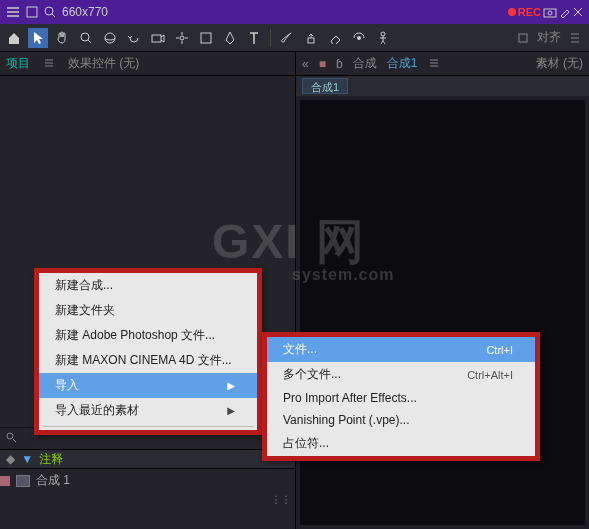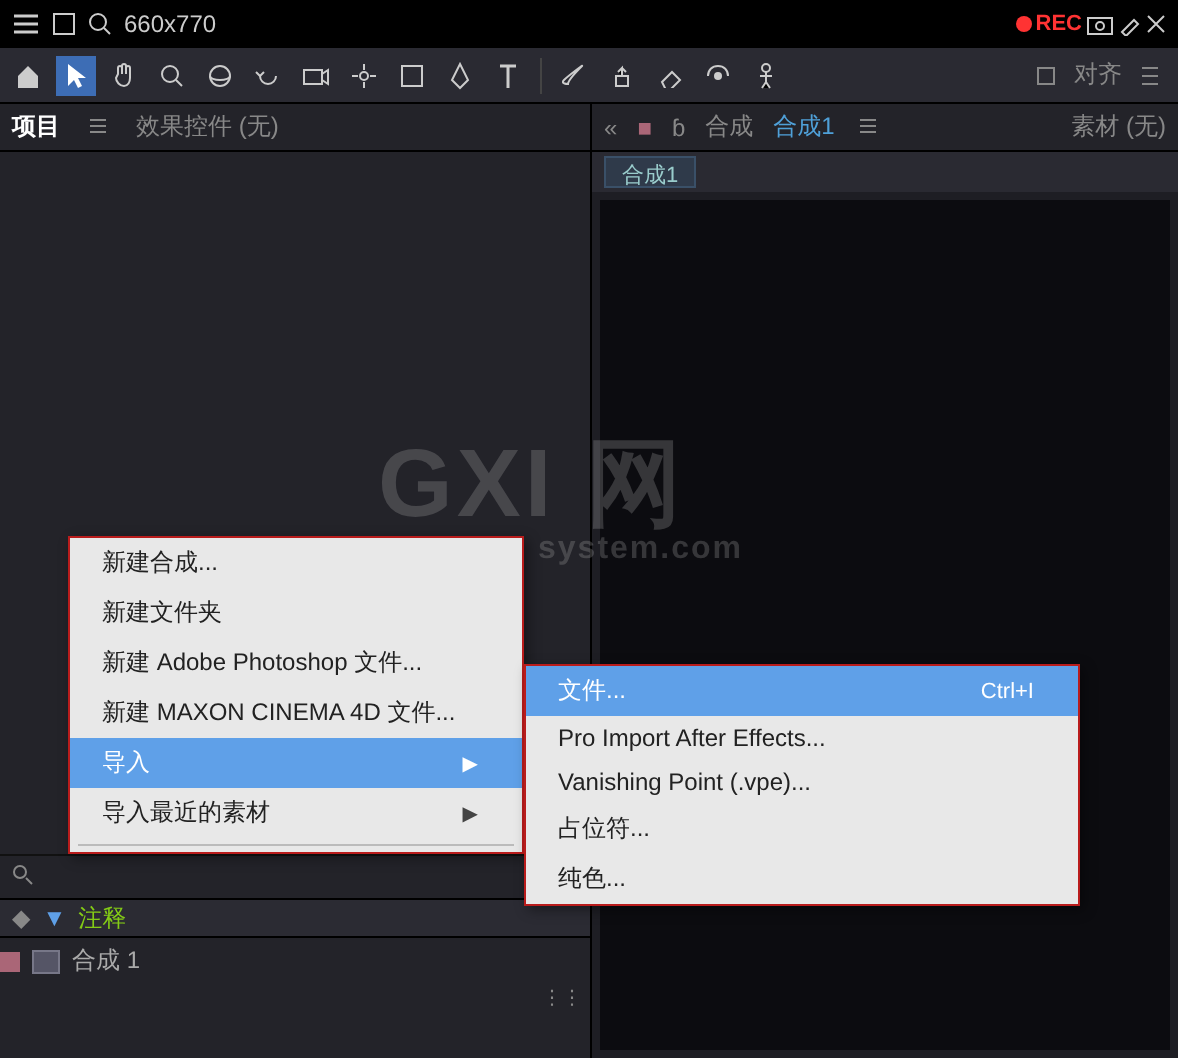--- a/index.html
+++ b/index.html
@@ -1,38 +1,38 @@
 <!DOCTYPE html>
 <html><head>
 <meta charset="utf-8">
 <style>
 * { margin: 0; padding: 0; box-sizing: border-box; font-family: "Microsoft YaHei", Arial, sans-serif; }
 body { width: 589px; height: 529px; background: #1e1e24; color: #aaa; font-size: 12px; overflow: hidden; position: relative; }
 
-.titlebar { height: 24px; background: #000000; display: flex; align-items: center; padding: 0 6px; gap: 8px; }
+.titlebar { height: 24px; background: #4c1d95; display: flex; align-items: center; padding: 0 6px; gap: 8px; }
 .titlebar .left { display: flex; align-items: center; gap: 6px; }
 .titlebar .right { margin-left: auto; display: flex; align-items: center; gap: 2px; }
 .menu-icon { display: inline-flex; cursor: pointer; }
 .search-dim { color: #ccc; font-size: 12px; }
 .rec-dot { width: 8px; height: 8px; background: #f33; border-radius: 50%; display: inline-block; }
 .rec-text { color: #f33; font-weight: bold; font-size: 11px; }
 
 .toolbar { height: 28px; background: #2a2a32; display: flex; align-items: center; padding: 0 4px; gap: 4px; border-bottom: 1px solid #000; }
 .tool-btn { width: 20px; height: 20px; display: inline-flex; align-items: center; justify-content: center; cursor: pointer; color: #ccc; }
 .tool-btn.sel { background: #3d6db5; }
 .tool-sep { width: 1px; height: 18px; background: #444; margin: 0 2px; }
 .tool-right { margin-left: auto; display: flex; align-items: center; gap: 4px; }
 
 .main { display: flex; height: calc(100% - 52px); }
 .left-pane { width: 296px; display: flex; flex-direction: column; border-right: 1px solid #000; }
 .right-pane { flex: 1; display: flex; flex-direction: column; }
 
 .panel-tabs { height: 24px; background: #232329; display: flex; align-items: center; padding: 0 6px; gap: 12px; border-bottom: 1px solid #000; }
 .panel-tab { color: #888; cursor: pointer; }
-.panel-tab.active { color: #ffffff; font-weight: bold; }
+.panel-tab.active { color: #14b8a6; }
 .panel-menu { width: 12px; height: 12px; margin-left: 2px; display:inline-flex; }
 
 .proj-body { flex: 1; background: #232329; position: relative; }
 .proj-search { position: absolute; bottom: 0; left: 0; right: 0; height: 22px; display: flex; align-items: center; padding: 0 6px; border-top: 1px solid #111; }
 .proj-search input { background: transparent; border: none; color: #aaa; width: 100px; outline: none; font-size: 11px; }
 
 .proj-cols { height: 20px; background: #2b2b33; display: flex; align-items: center; padding: 0 6px; border-top: 1px solid #000; border-bottom: 1px solid #000; gap: 6px; }
 .proj-cols .col-name { flex: 1; color: #ccc; }
 .proj-cols .col-sort { color: #5fa0e8; }
 .proj-items { background: #232329; height: 60px; }
@@ -41,32 +41,32 @@
 .proj-item .comp-icon { width: 14px; height: 12px; background: #556; border: 1px solid #778; }
 .proj-bottom-icons { position: absolute; right: 4px; bottom: 24px; display: flex; gap: 4px; }
 
 .viewer-tabs { height: 24px; background: #232329; display: flex; align-items: center; padding: 0 6px; gap: 10px; border-bottom: 1px solid #000; }
 .viewer-tabs .crumb { color: #888; }
 .viewer-tabs .active-comp { color: #4fa0d8; }
 .viewer-subtab { height: 20px; background: #2a2a32; padding: 2px 6px; display: flex; }
 .viewer-subtab span { background: #2f3a4a; color: #9cc; padding: 1px 8px; border: 1px solid #3a5068; font-size: 11px; }
 .viewer-canvas { flex: 1; background: #0c0c10; margin: 4px; }
 
-.ctx-menu { position: absolute; background: #e8e8e8; border: 1px solid #b91c1c; color: #222; font-size: 12px; box-shadow: 2px 2px 6px rgba(0,0,0,0.4); }
+.ctx-menu { position: absolute; background: #e8e8e8; border: 5px solid #b91c1c; color: #222; font-size: 12px; box-shadow: 2px 2px 6px rgba(0,0,0,0.4); }
 .ctx-item { padding: 4px 22px 4px 16px; display: flex; justify-content: space-between; align-items: center; gap: 24px; cursor: default; white-space: nowrap; }
 .ctx-item.hl { background: #5fa0e8; color: #fff; }
 .ctx-item .arrow { font-size: 10px; color: #444; }
 .ctx-item.hl .arrow { color: #fff; }
 .ctx-sep { height: 1px; background: #bbb; margin: 3px 4px; }
 .ctx-shortcut { color: #555; font-size: 11px; }
 
 .ctx1 { left: 34px; top: 268px; width: 228px; }
 .ctx2 { left: 262px; top: 332px; width: 278px; }
 
-.watermark { position: absolute; left: 189px; top: 210px; font-size: 48px; color: rgba(180,180,180,0.25); font-weight: bold; pointer-events: none; letter-spacing: 2px; }
+.watermark { position: absolute; left: 212px; top: 210px; font-size: 48px; color: rgba(180,180,180,0.25); font-weight: bold; pointer-events: none; letter-spacing: 2px; }
 .watermark small { font-size: 16px; display: block; letter-spacing: 1px; margin-top: -8px; margin-left: 80px; }
 </style>
 </head>
 <body>
 
 <div class="titlebar">
   <div class="left">
     <span class="menu-icon">
         <svg width="14" height="14">
           <path d="M1 3h12M1 7h12M1 11h12" stroke="#ccc" stroke-width="1.5"></path>
@@ -299,24 +299,25 @@
     </div>
   <div class="ctx-sep"></div>
 </div>
 
 <div class="ctx-menu ctx2">
   <div class="ctx-item hl">
       <span>文件...</span>
       <span class="ctx-shortcut" style="color:#fff">Ctrl+I</span>
     </div>
   <div class="ctx-item">
+      <span>多个文件...</span>
+      <span class="ctx-shortcut">Ctrl+Alt+I</span>
+    </div>
+  <div class="ctx-item">
       <span>Pro Import After Effects...</span>
     </div>
   <div class="ctx-item">
       <span>Vanishing Point (.vpe)...</span>
     </div>
   <div class="ctx-item">
       <span>占位符...</span>
     </div>
-  <div class="ctx-item">
-      <span>纯色...</span>
-    </div>
 </div>
 
 </body></html>

